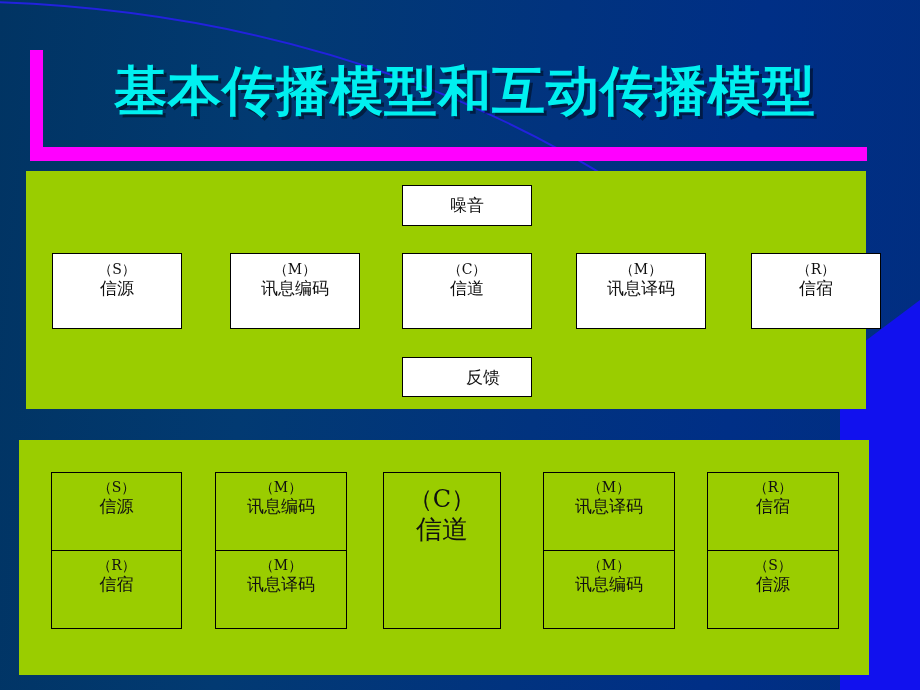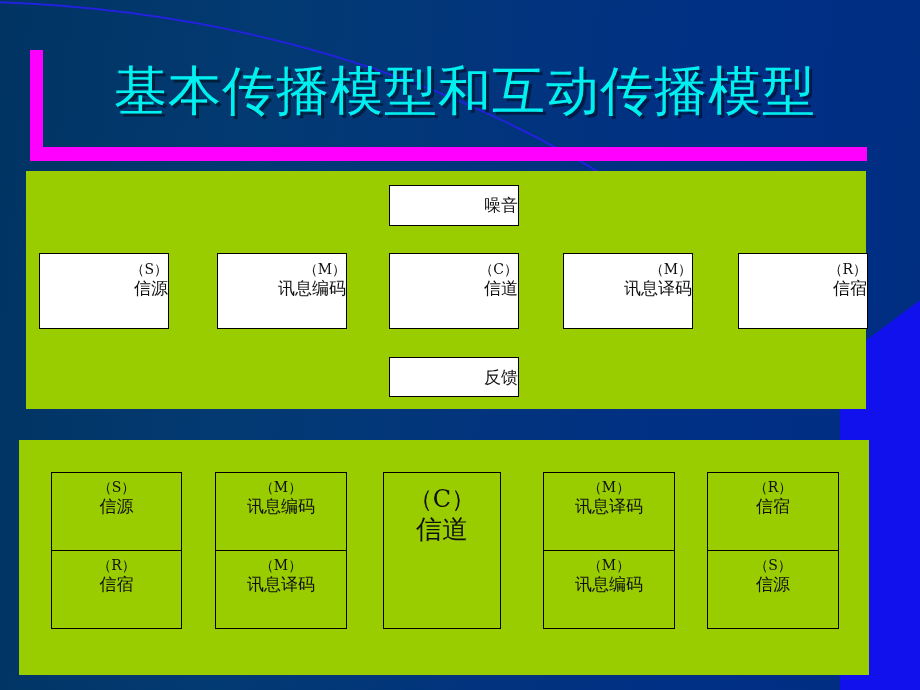--- a/index.html
+++ b/index.html
@@ -54,21 +54,21 @@
     position: absolute;
     left: 60px;
     top: 44px;
     width: 810px;
     height: 96px;
     display: flex;
     align-items: center;
     justify-content: center;
     font-family: "DejaVu Serif", "Liberation Serif", serif;
     font-size: 53px;
-    font-weight: normal;
+    font-weight: bold;
     letter-spacing: 1px;
     color: #00F0F0;
     text-shadow: 3px 3px 0 rgba(0,0,0,0.45);
     white-space: nowrap;
   }
   
   .panel {
     position: absolute;
     background: #9ACD00;
   }
@@ -84,25 +84,26 @@
     width: 850px;
     height: 235px;
   }
   
   .node {
     position: absolute;
     box-sizing: border-box;
     border: 1px solid #000000;
     display: flex;
     flex-direction: column;
-    align-items: flex-end;
+    align-items: center;
     padding-top: 7px;
     font-family: "DejaVu Serif", "Liberation Serif", serif;
     color: #101010;
     line-height: 1.18;
+    margin-left: 13px;
   }
   .node.filled { background: #FFFFFF; }
   .node .code { font-size: 14px; }
   .node .name { font-size: 17px; }
   .node.single-line {
     justify-content: center;
     padding-top: 0;
   }
   .node.single-line .name { font-size: 17px; }
   

